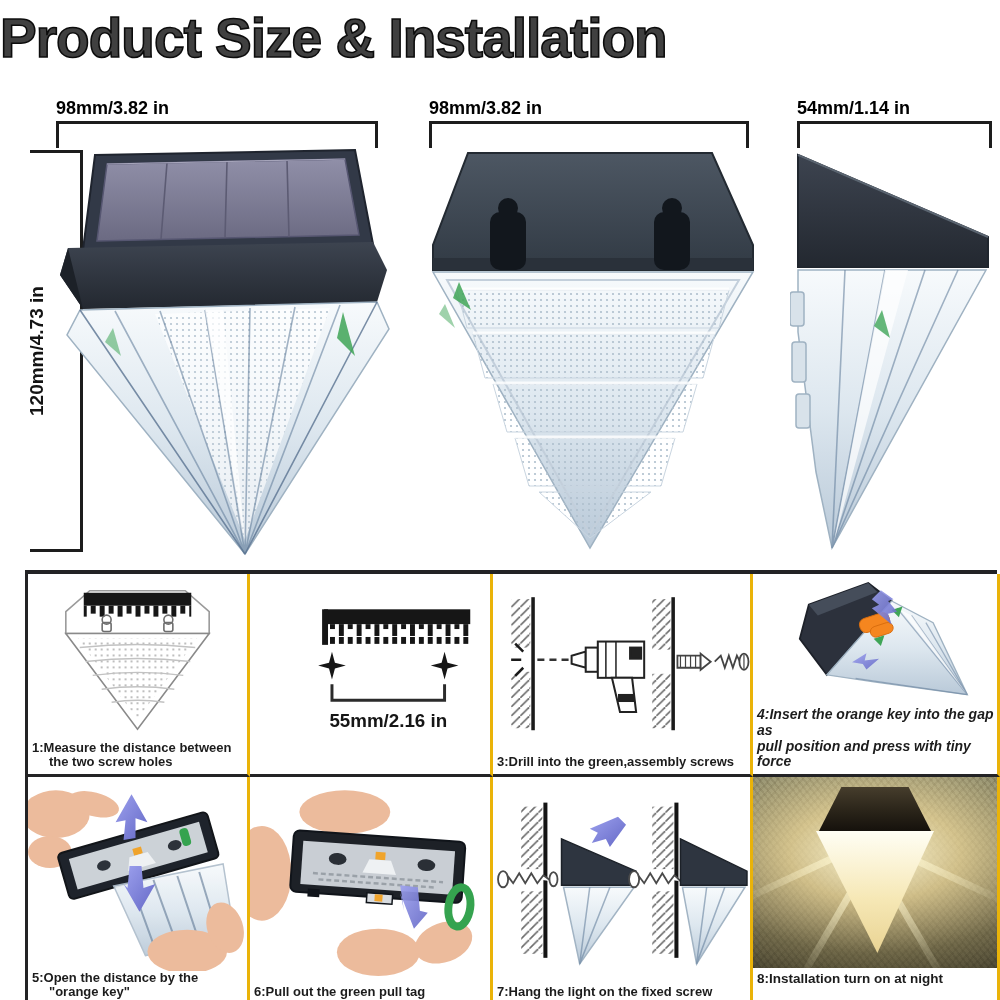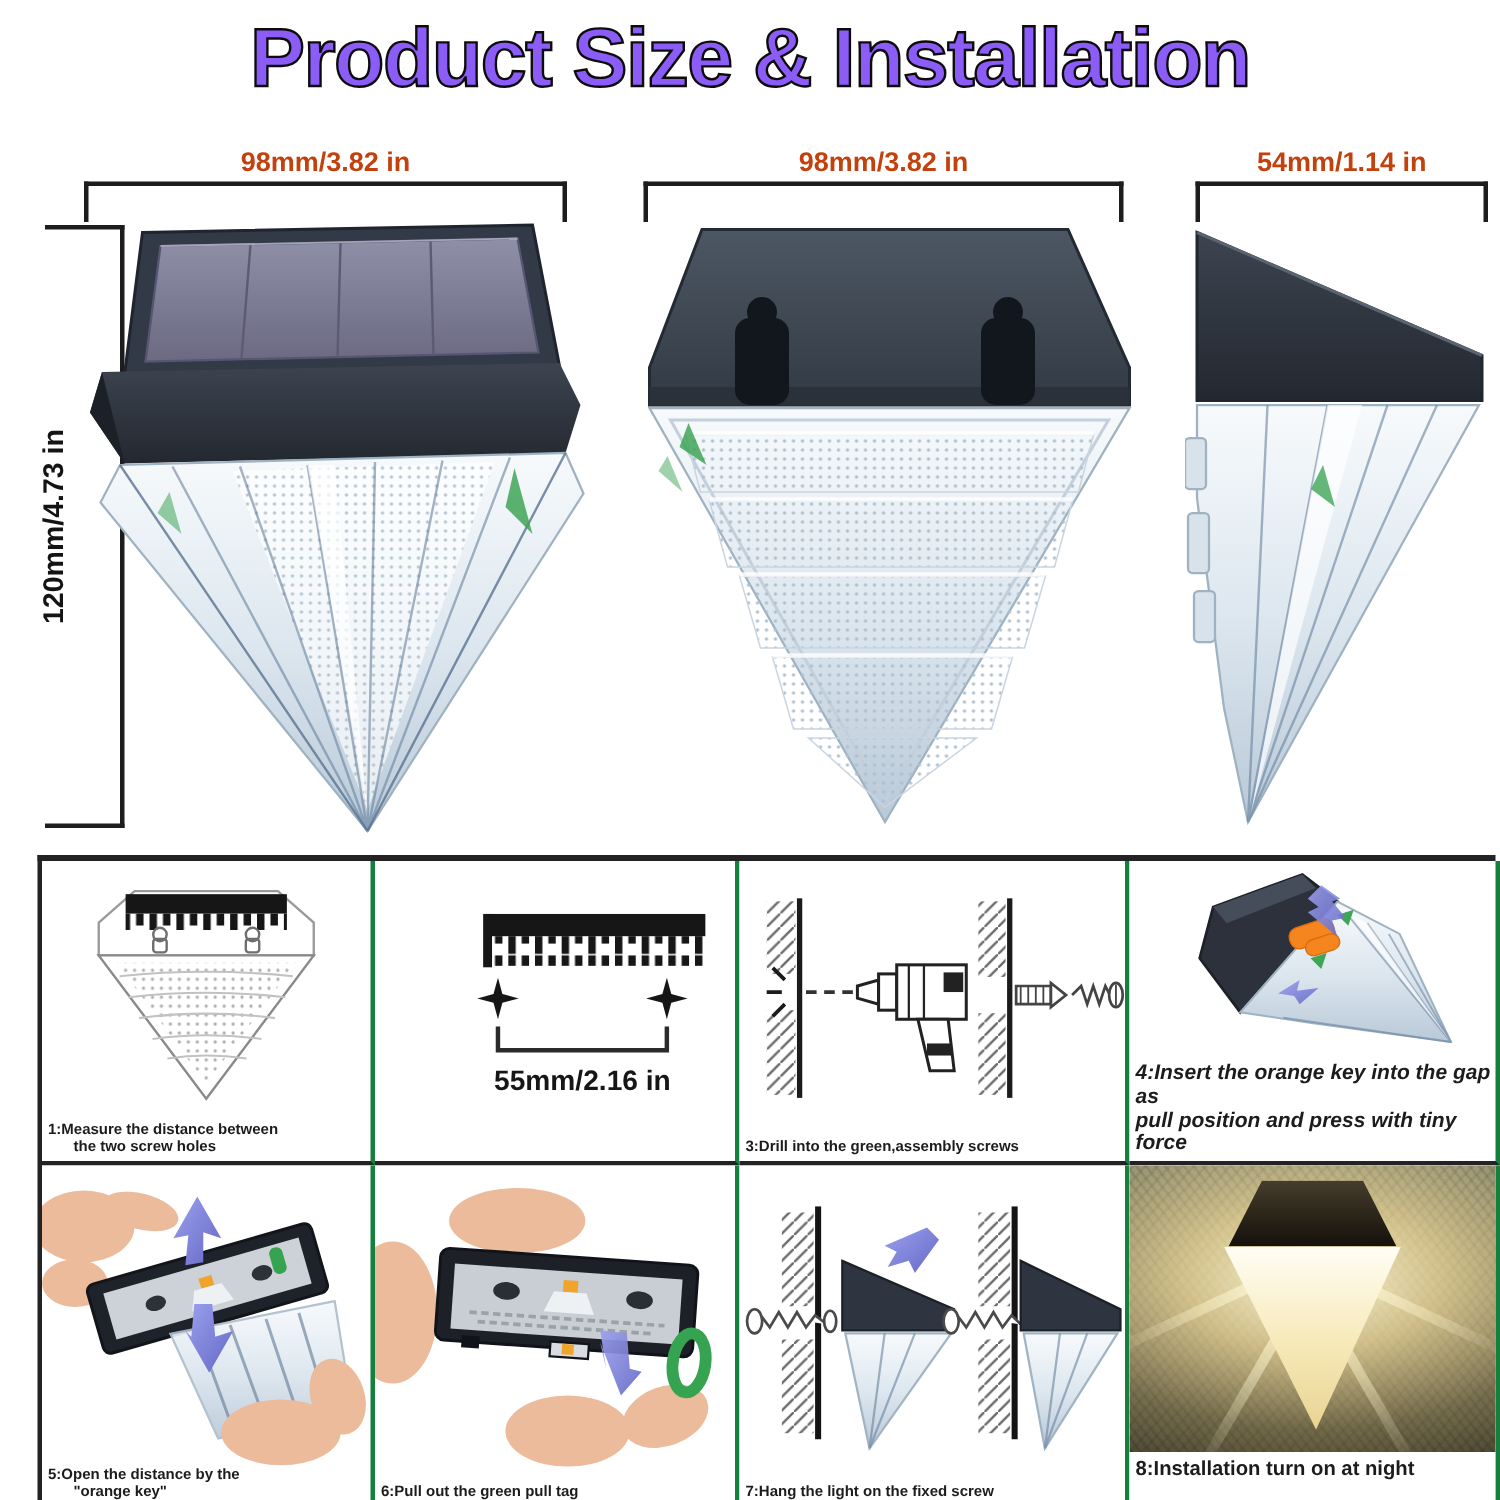--- a/index.html
+++ b/index.html
@@ -4,49 +4,49 @@
 <style>
   * { margin:0; padding:0; box-sizing:border-box; }
   html,body { background:#ffffff; }
   .page {
     position:relative; width:1000px; height:1000px; background:#fff;
     font-family:"Liberation Sans", sans-serif; color:#151515; overflow:hidden;
   }
   
   .title {
     position:absolute; top:6px; left:0; width:100%;
-    text-align:center; font-size:55px; font-weight:bold;
-    letter-spacing:-1px; color:#8b5cf6;
+    font-size:55px; font-weight:bold;
+    letter-spacing:-1px; color:#404040;
     -webkit-text-stroke:1.6px #0c0c0c;
   }
   
-  .dim-label { position:absolute; top:98px; font-size:18px; font-weight:bold; text-align:center; color:#c2410c; }
+  .dim-label { position:absolute; top:98px; font-size:18px; font-weight:bold; text-align:left; color:#000000; }
   .bracket   { position:absolute; top:121px; height:27px;
                border-top:3px solid #1d1d1d; border-left:3px solid #1d1d1d; border-right:3px solid #1d1d1d; }
   .vbracket  { position:absolute; left:30px; top:150px; width:53px; height:402px;
                border-right:3px solid #1d1d1d; border-top:3px solid #1d1d1d; border-bottom:3px solid #1d1d1d; }
   .vlabel    { position:absolute; left:14px; top:150px; height:402px; width:46px;
                display:flex; align-items:center; justify-content:center;
                writing-mode:vertical-rl; transform:rotate(180deg);
                font-size:19px; font-weight:bold; color:#141414; white-space:nowrap; }
   .view-svg  { position:absolute; }
   
   .steps-grid {
     position:absolute; left:25px; top:570px; width:972px; height:430px;
     display:grid;
     grid-template-columns:222px 243px 260px 247px;
     grid-template-rows:203px 227px;
     border-top:4px solid #232325; border-left:3px solid #232325;
   }
-  .cell { position:relative; border-right:3px solid #15803d; border-bottom:3px solid #232325;
+  .cell { position:relative; border-right:3px solid #eab308; border-bottom:3px solid #232325;
           display:flex; flex-direction:column; background:#fff; overflow:hidden; }
   .cell.last-row { border-bottom:none; }
   .illus { flex:1 1 auto; min-height:0; }
   .illus svg { width:100%; height:100%; display:block; }
-  .cap { padding:0 3px 4px 4px; font-size:10px; font-weight:bold; line-height:1.12; color:#1c1c1c; }
+  .cap { padding:0 3px 4px 4px; font-size:13px; font-weight:bold; line-height:1.12; color:#1c1c1c; }
   .cap .l2.indent { padding-left:17px; }
   .cap.small { font-size:13.5px; }
   .cap.tight { font-size:14px;font-style:italic; }
   
   .night-photo {
     position:absolute; inset:0 0 36px 0; overflow:hidden;
     background:
       radial-gradient(ellipse 135% 95% at 50% 40%, rgba(255,249,216,.96) 0%, rgba(235,214,152,.8) 26%, rgba(165,152,100,.4) 55%, rgba(92,88,62,0) 78%),
       repeating-linear-gradient(52deg, rgba(28,26,16,.22) 0 2px, rgba(0,0,0,0) 2px 5px),
       repeating-linear-gradient(-48deg, rgba(36,33,20,.18) 0 2px, rgba(0,0,0,0) 2px 6px),

